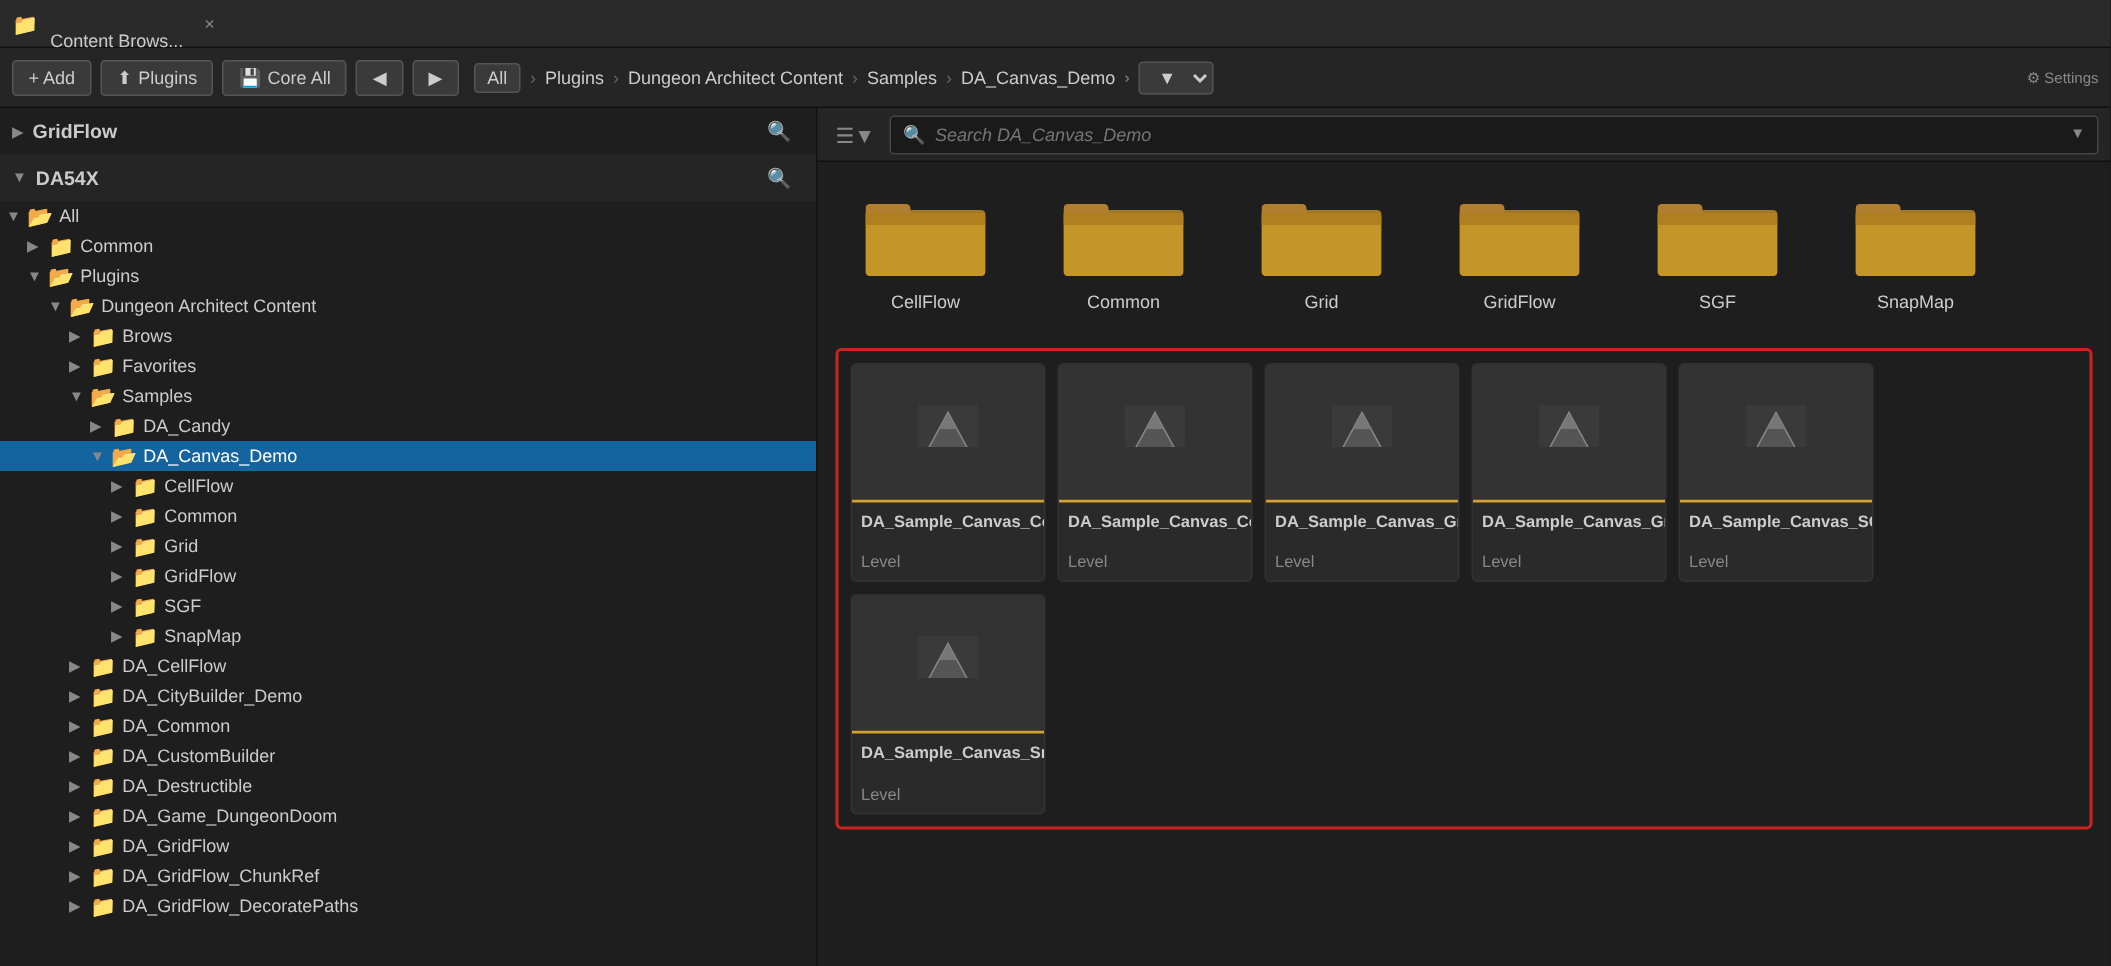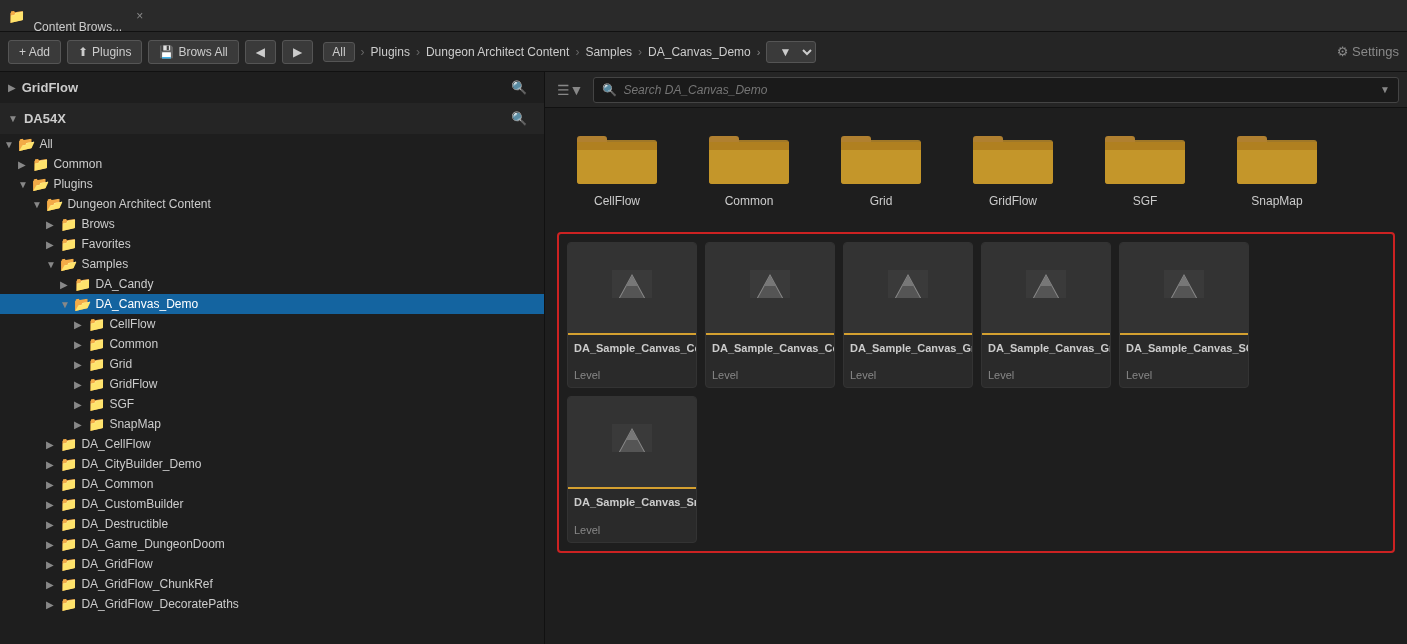--- a/index.html
+++ b/index.html
@@ -80,21 +80,21 @@
     
     .files-section { border: 2px solid #cc2222; border-radius: 4px; padding: 8px; display: flex; gap: 8px; flex-wrap: wrap; }
 
     .file-card { display: flex; flex-direction: column; width: 130px; background: #2a2a2a; border-radius: 4px; cursor: pointer; overflow: hidden; border: 1px solid #333; }
     .file-card .thumb { height: 90px; background: #333; display: flex; align-items: center; justify-content: center; position: relative; }
     .file-card .file-info { padding: 6px; border-top: 2px solid #d4a030; }
     .file-card .file-name { color: #ccc; font-size: 11px; font-weight: bold; line-height: 1.3; }
     .file-card .file-type { color: #888; font-size: 11px; margin-top: 14px; }
 
     
-    .settings-btn { background: none; border: none; color: #888; cursor: pointer; font-size: 13px; display: flex; align-items: center; gap: 4px; margin-left: auto; }
+    .settings-btn { background: none; border: none; color: #888; cursor: pointer; font-size: 10px; display: flex; align-items: center; gap: 4px; margin-left: auto; }
 
     
     .mountain-icon { width: 40px; height: 36px; }
   </style>
 </head>
 <body>
 
 <div class="title-bar">
   <span class="title-bar-icon">📁</span>
   <span class="title-bar-title">Content Brows...</span>
@@ -102,21 +102,21 @@
 </div>
 
 <div class="toolbar">
   <button class="toolbar-btn">+ Add</button>
   <button class="toolbar-btn">
     <span>⬆</span>
     <span>Plugins</span>
   </button>
   <button class="toolbar-btn">
     <span>💾</span>
-    <span>Brows All</span>
+    <span>Core All</span>
   </button>
   <button class="toolbar-btn">◀</button>
   <button class="toolbar-btn">▶</button>
 
   <div class="breadcrumb-bar" style="flex:1; border:none; border-bottom:none; background:none; padding: 0 4px; gap: 2px;">
     <span class="breadcrumb-all">All</span>
     <span class="breadcrumb-sep">›</span>
     <span class="breadcrumb-item">Plugins</span>
     <span class="breadcrumb-sep">›</span>
     <span class="breadcrumb-item">Dungeon Architect Content</span>

